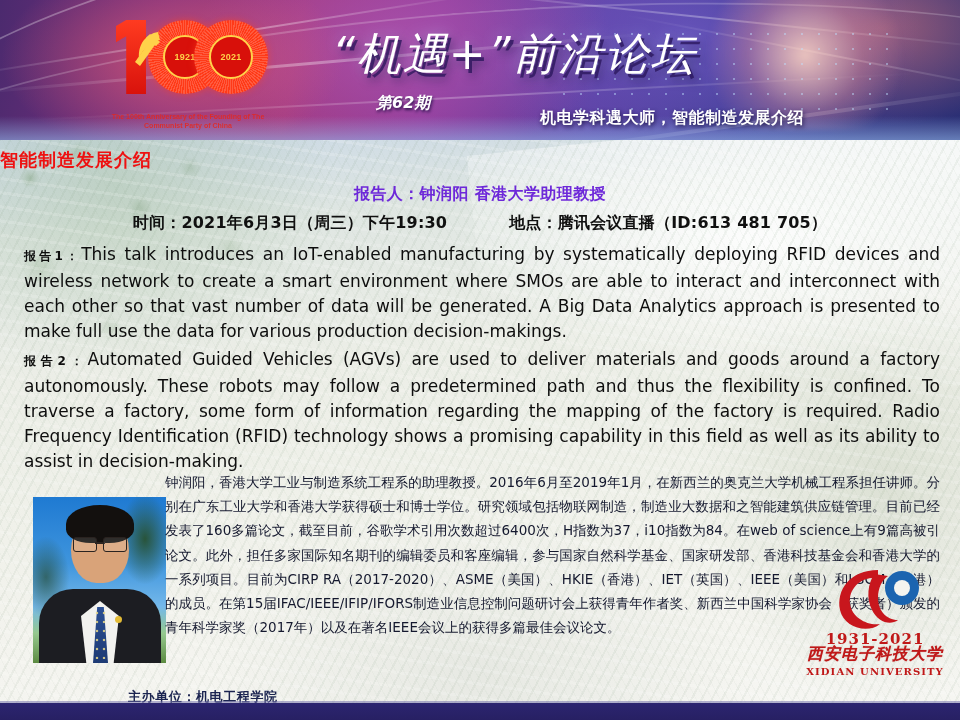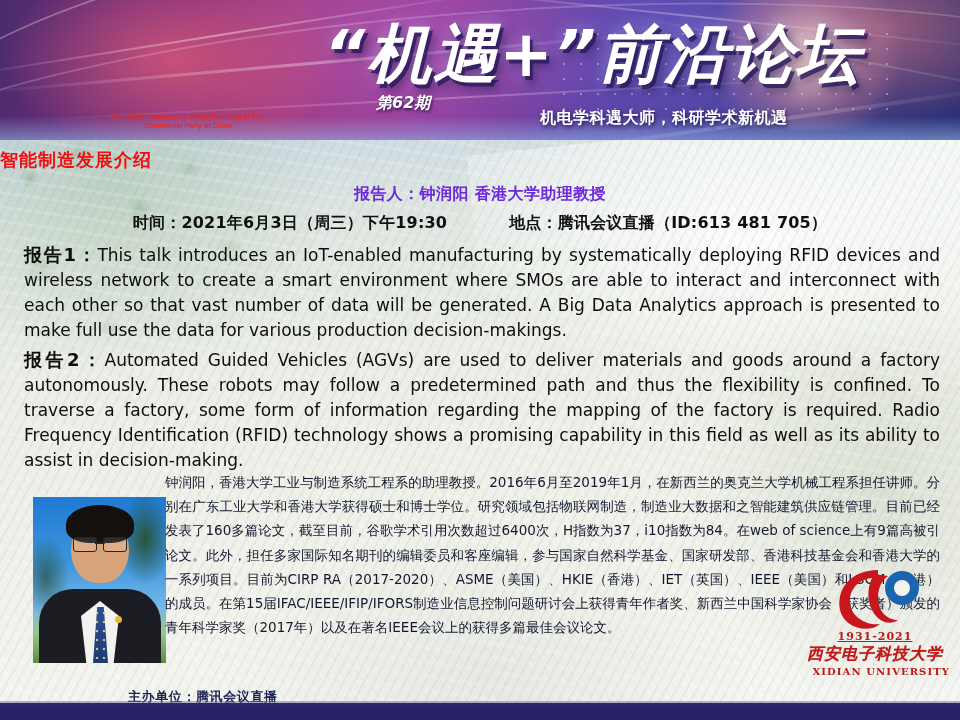--- a/index.html
+++ b/index.html
@@ -126,23 +126,23 @@
     font-family:"DejaVu Sans",sans-serif;
   }
   .emblem .en{
     position:absolute;left:0;top:100px;width:168px;text-align:center;
     font-size:7px;font-weight:bold;color:#e8261a;line-height:1.35;
     opacity:.82;font-family:"Liberation Sans",sans-serif;
   }
 
   
   .banner-title{
-    position:absolute;left:324px;top:8px;width:600px;height:92px;
-    font-family:"DejaVu Sans",sans-serif;
-    font-size:64px;font-weight:bold;font-style:italic;color:#ffffff;
+    position:absolute;left:332px;top:8px;width:600px;height:92px;
+    font-family:"DejaVu Sans",sans-serif;
+    font-size:44px;font-weight:normal;font-style:italic;color:#ffffff;
     letter-spacing:2px;line-height:92px;white-space:nowrap;
     text-shadow:
       3px 4px 0 rgba(40,20,90,.75),
       5px 7px 10px rgba(20,10,60,.55),
       0 0 16px rgba(190,210,255,.45);
   }
   .issue-no{
     position:absolute;left:376px;top:93px;
     font-family:"DejaVu Sans",sans-serif;
     font-size:16px;font-style:italic;font-weight:bold;color:#ffffff;
@@ -172,21 +172,21 @@
     font-family:"DejaVu Sans",sans-serif;
     font-size:16px;font-weight:bold;color:#101010;letter-spacing:.2px;
   }
 
   
   .abs{
     position:absolute;left:24px;width:916px;
     font-family:"DejaVu Sans",sans-serif;
     font-size:17px;color:#0d0d0d;line-height:25px;text-align:justify;
   }
-  .abs .tag{font-weight:bold;font-size:18px;letter-spacing:0;}
+  .abs .tag{font-weight:bold;font-size:12px;letter-spacing:0;}
   .abs1{top:242px;}
   .abs2{top:347px;}
 
   
   .bio-label{
     position:absolute;left:85px;top:468px;
     font-family:"DejaVu Sans",sans-serif;
     font-size:14px;font-weight:bold;color:#15803d;letter-spacing:.5px;margin-top:39px;
   }
   .photo{
@@ -213,31 +213,31 @@
     position:absolute;left:165px;top:470px;width:775px;
     font-family:"DejaVu Sans",sans-serif;
     font-size:13.5px;color:#14182e;line-height:24.2px;text-align:justify;
   }
 
   
   .xd-logo{position:absolute;left:800px;top:604px;width:150px;height:86px;}
   .xd-logo .mark{position:absolute;left:28px;top:-36px;width:96px;height:66px;}
   .xd-logo .years{
     position:absolute;left:0;top:26px;width:150px;text-align:center;
-    font-family:"DejaVu Serif",serif;font-size:11px;font-weight:bold;
-    color:#c01818;letter-spacing:1px;text-decoration:underline;
+    font-family:"DejaVu Serif",serif;font-size:15px;font-weight:bold;
+    color:#c01818;letter-spacing:1px;
   }
   .xd-logo .cnname{
     position:absolute;left:0;top:40px;width:150px;text-align:center;
     font-family:"DejaVu Sans",sans-serif;font-size:16px;font-weight:bold;
     font-style:italic;color:#c01818;letter-spacing:1px;
     text-shadow:0 0 1px rgba(160,10,10,.5);
   }
   .xd-logo .enname{
-    position:absolute;left:0;top:62px;width:150px;text-align:right;
+    position:absolute;left:0;top:62px;width:150px;text-align:center;
     font-family:"DejaVu Serif",serif;font-size:10px;font-weight:bold;
     color:#c01818;letter-spacing:1.1px;
   }
 
   
   .organizer{
     position:absolute;left:128px;top:688px;
     font-family:"DejaVu Sans",sans-serif;
     font-size:13px;font-weight:bold;color:#1b2450;letter-spacing:.6px;
   }
@@ -264,26 +264,40 @@
     <div class="ray r2"></div>
     <div class="ray r3"></div>
     <div class="ray r4"></div>
     <div class="ray r5"></div>
     <div class="ray r6"></div>
     <div class="flare"></div>
     <div class="dots"></div>
     <div class="bottomglow"></div>
 
     <div class="emblem">
+      <div class="digits">
+        <div class="one"></div>
+        <div class="zero z1">
+          <div class="ring">1921</div>
+        </div>
+        <div class="zero z2">
+          <div class="ring">2021</div>
+        </div>
+        <svg class="hammer" viewBox="0 0 34 40">
+          <path d="M5 34 L22 10 L27 14 L10 38 Z" fill="#ffd24a"></path>
+          <path d="M20 6 L30 14 L26 18 L16 10 Z" fill="#ffd24a"></path>
+          <path d="M28 4 C16 6 8 16 9 30 C14 20 20 14 30 12 Z" fill="#ffd24a"></path>
+        </svg>
+      </div>
       <div class="en">The 100th Anniversary of the Founding of The Communist Party of China</div>
     </div>
 
     <div class="banner-title">“机遇+”前沿论坛</div>
     <div class="issue-no">第62期</div>
-    <div class="banner-sub">机电学科遇大师，科研学术新机遇</div>
+    <div class="banner-sub">机电学科遇大师，智能制造发展介绍</div>
   </div>
 
   <div class="talk-title">智能制造发展介绍</div>
   <div class="speaker-line">报告人：钟润阳 香港大学助理教授</div>
   <div class="when-where">
     <span>时间：2021年6月3日（周三）下午19:30</span>
     <span>地点：腾讯会议直播（ID:613 481 705）</span>
   </div>
 
   <div class="abs abs1">
@@ -320,17 +334,17 @@
       <path d="M50 2 C22 2 8 22 12 42 C16 60 40 66 52 56 C40 58 24 50 22 36 C20 20 34 8 50 10 Z" fill="#c8161d"></path>
       <path d="M46 6 C40 16 38 30 44 42 C50 54 62 58 70 52 C58 52 50 42 50 30 C50 20 54 12 60 8 Z" fill="#c8161d"></path>
       <circle cx="74" cy="20" r="17" fill="#1b64b0"></circle>
       <circle cx="74" cy="20" r="8" fill="#f4f4ef"></circle>
     </svg>
     <div class="years">1931-2021</div>
     <div class="cnname">西安电子科技大学</div>
     <div class="enname">XIDIAN UNIVERSITY</div>
   </div>
 
-  <div class="organizer">主办单位：腾讯会议直播</div>
+  <div class="organizer">主办单位：机电工程学院</div>
   <div class="footer-top-line"></div>
   <div class="footer-bar"></div>
 
 </div>
 
 </body></html>

